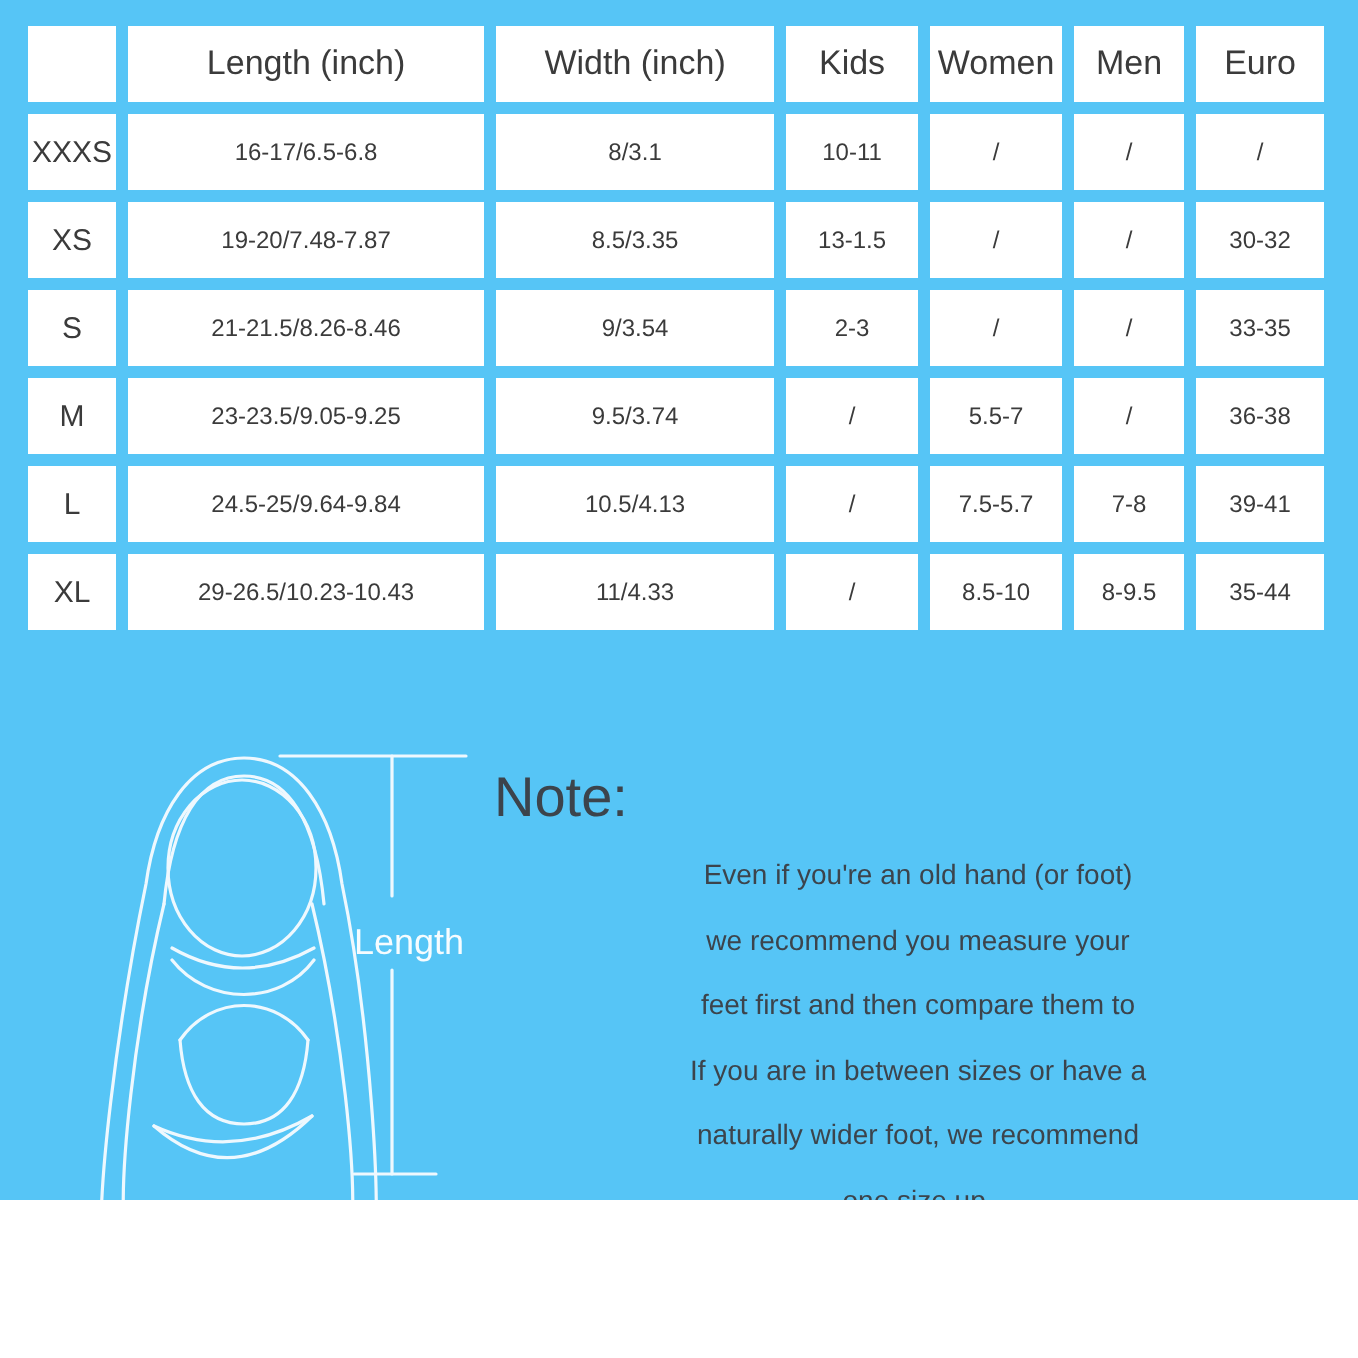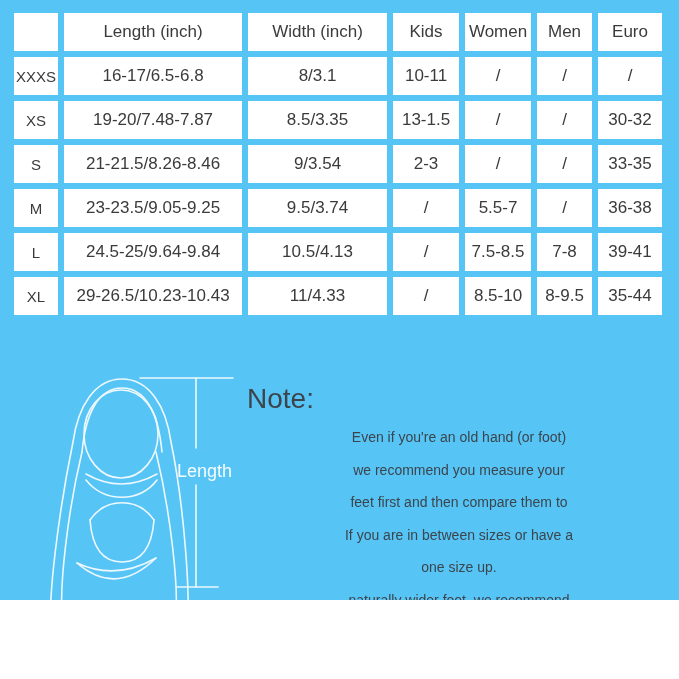--- a/index.html
+++ b/index.html
@@ -23,21 +23,21 @@
   }
   table.size-chart th,
   table.size-chart td {
     background: #ffffff;
     color: #3b3b3b;
     font-weight: 400;
     text-align: center;
     vertical-align: middle;
     height: 38px;
     padding: 0 2px;
-    font-size: 17px;
+    font-size: 12px;
     white-space: nowrap;
     overflow: hidden;
   }
   table.size-chart thead th { font-size: 17px; }
   table.size-chart tbody th { font-size: 15px; }
   table.size-chart td.sm { font-size: 12.5px; }
   col.c0 { width: 44px; }
   col.c1 { width: 178px; }
   col.c2 { width: 139px; }
   col.c3 { width: 66px; }
@@ -148,21 +148,21 @@
         <td>/</td>
         <td>5.5-7</td>
         <td>/</td>
         <td>36-38</td>
       </tr>
       <tr>
         <th>L</th>
         <td>24.5-25/9.64-9.84</td>
         <td>10.5/4.13</td>
         <td>/</td>
-        <td>7.5-8.5</td>
+        <td>7.5-5.7</td>
         <td>7-8</td>
         <td>39-41</td>
       </tr>
       <tr>
         <th>XL</th>
         <td>29-26.5/10.23-10.43</td>
         <td>11/4.33</td>
         <td>/</td>
         <td>8.5-10</td>
         <td>8-9.5</td>
@@ -205,17 +205,17 @@
       <text x="96" y="299">Width</text>
     </svg>
   </div>
 
   <div class="note">
     <div class="note-title">Note:</div>
     <p>Even if you're an old hand (or foot)</p>
     <p>we recommend you measure your</p>
     <p>feet first and then compare them to</p>
     <p>If you are in between sizes or have a</p>
+    <p>naturally wider foot, we recommend</p>
     <p>one size up.</p>
-    <p>naturally wider foot, we recommend</p>
   </div>
 
 </div>
 
 </body></html>

